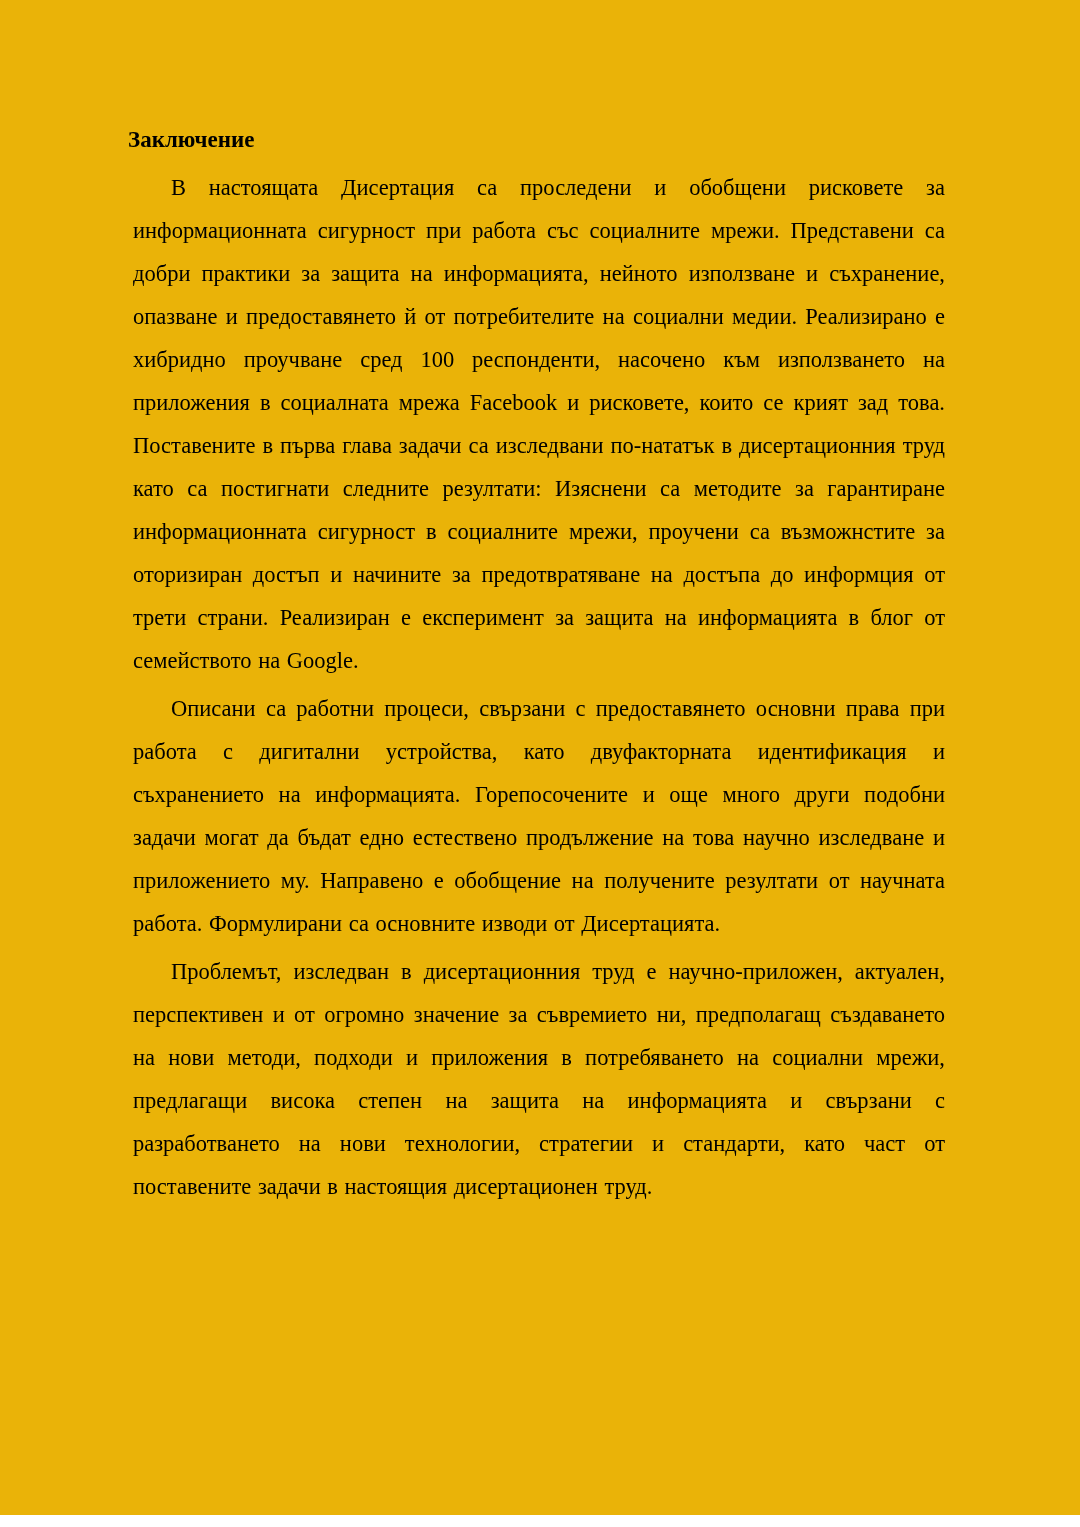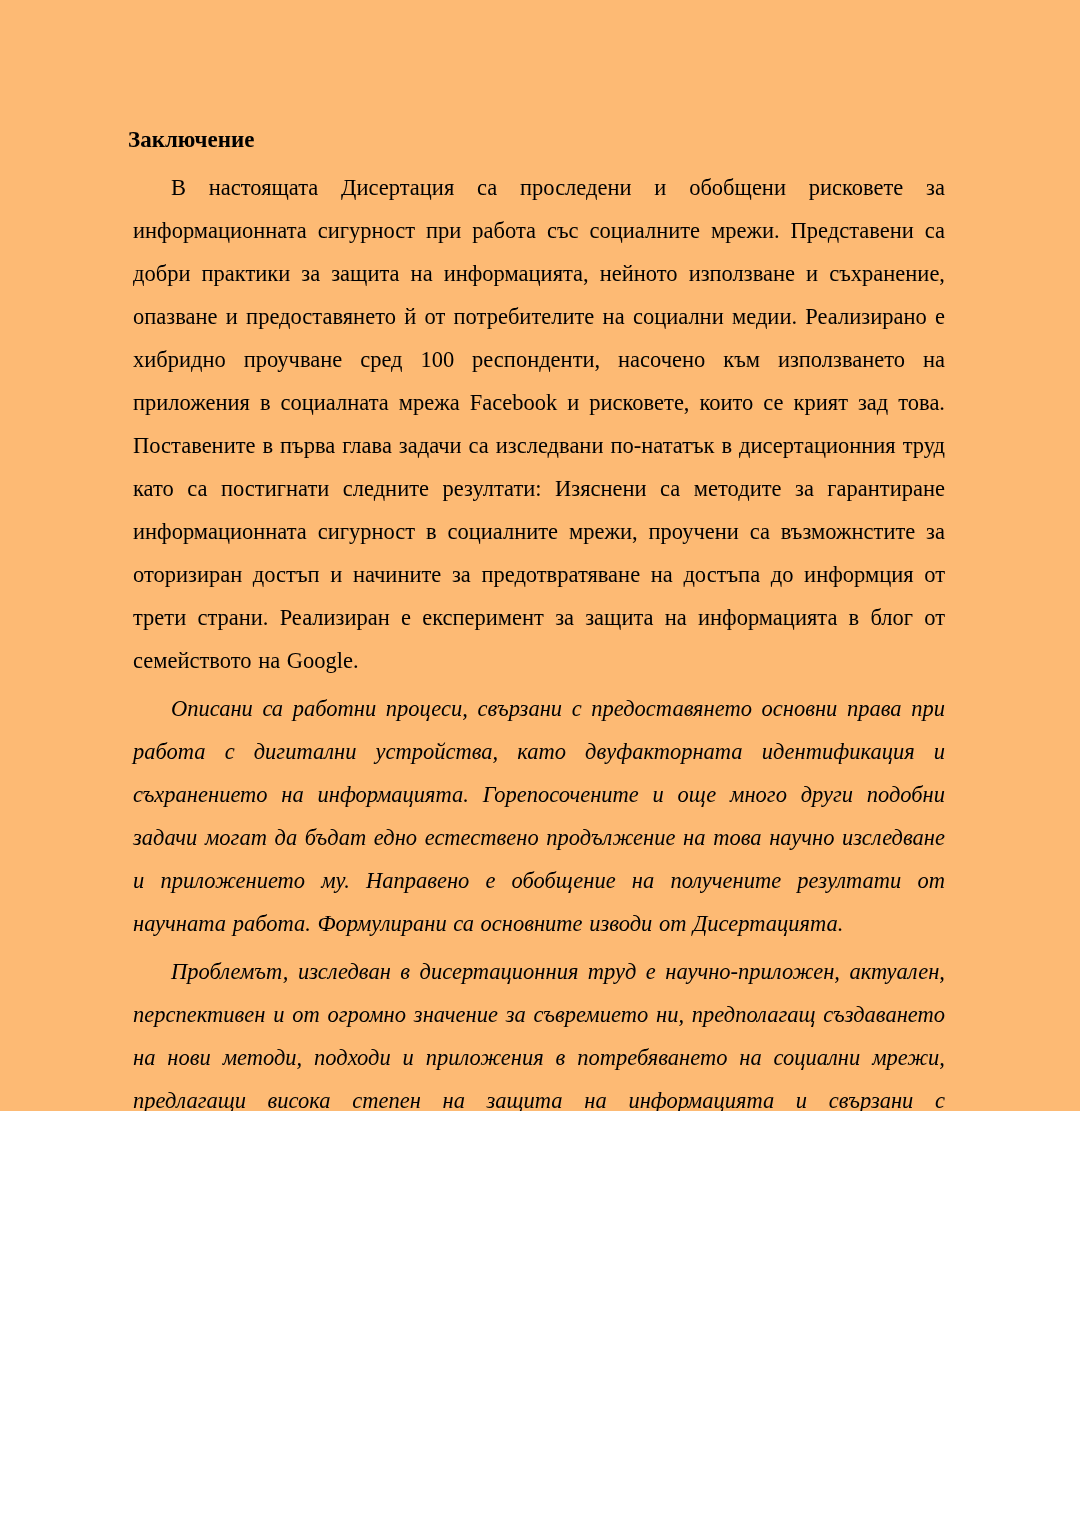--- a/index.html
+++ b/index.html
@@ -3,22 +3,22 @@
 <meta charset="utf-8">
 <style>
   html, body {
     margin: 0;
     padding: 0;
     background: #ffffff;
   }
   .page {
     position: relative;
     width: 1080px;
-    height: 1111px;
-    background: #fdba74;
+    height: 1515px;
+    background: #eab308;
     box-sizing: border-box;
     padding: 118px 130px 0 128px;
     font-family: "Liberation Serif", "DejaVu Serif", serif;
     color: #000000;
     overflow: hidden;
   }
   .heading {
     font-size: 23px;
     font-weight: bold;
     line-height: 43px;
@@ -29,21 +29,20 @@
     font-size: 22.5px;
     line-height: 43px;
     text-align: justify;
     text-indent: 38px;
     margin: 5px;
     padding: 0;
     word-spacing: 1px;
   }
   .para + .para {
     margin-top: 5px;
-    font-style: italic;
   }
 </style>
 </head>
 <body>
 
 <div class="page">
   <h1 class="heading">Заключение</h1>
   <p class="para">В настоящата Дисертация са проследени и обобщени рисковете за информационната сигурност при работа със социалните мрежи. Представени са добри практики за защита на информацията, нейното използване и съхранение, опазване и предоставянето й от потребителите на социални медии. Реализирано е хибридно проучване сред 100 респонденти, насочено към използването на приложения в социалната мрежа Facebook и рисковете, които се крият зад това. Поставените в първа глава задачи са изследвани по-нататък в дисертационния труд като са постигнати следните резултати: Изяснени са методите за гарантиране информационната сигурност в социалните мрежи, проучени са възможнстите за оторизиран достъп и начините за предотвратяване на достъпа до информция от трети страни. Реализиран е експеримент за защита на информацията в блог от семейството на Google.</p>
   <p class="para">Описани са работни процеси, свързани с предоставянето основни права при работа с дигитални устройства, като двуфакторната идентификация и съхранението на информацията. Горепосочените и още много други подобни задачи могат да бъдат едно естествено продължение на това научно изследване и приложението му. Направено е обобщение на получените резултати от научната работа. Формулирани са основните изводи от Дисертацията.</p>
   <p class="para">Проблемът, изследван в дисертационния труд е научно-приложен, актуален, перспективен и от огромно значение за съвремието ни, предполагащ създаването на нови методи, подходи и приложения в потребяването на социални мрежи, предлагащи висока степен на защита на информацията и свързани с разработването на нови технологии, стратегии и стандарти, като част от поставените задачи в настоящия дисертационен труд.</p>

